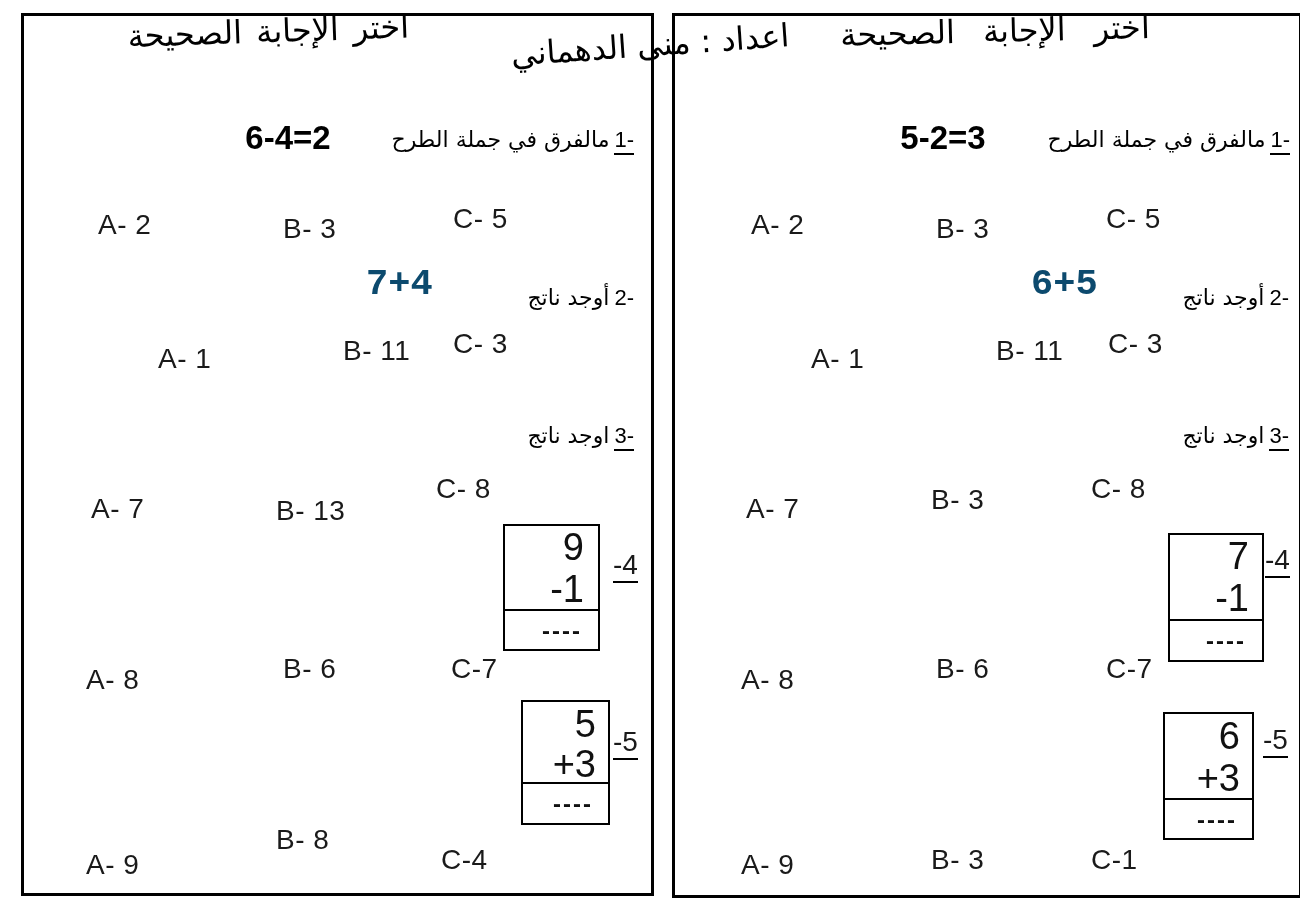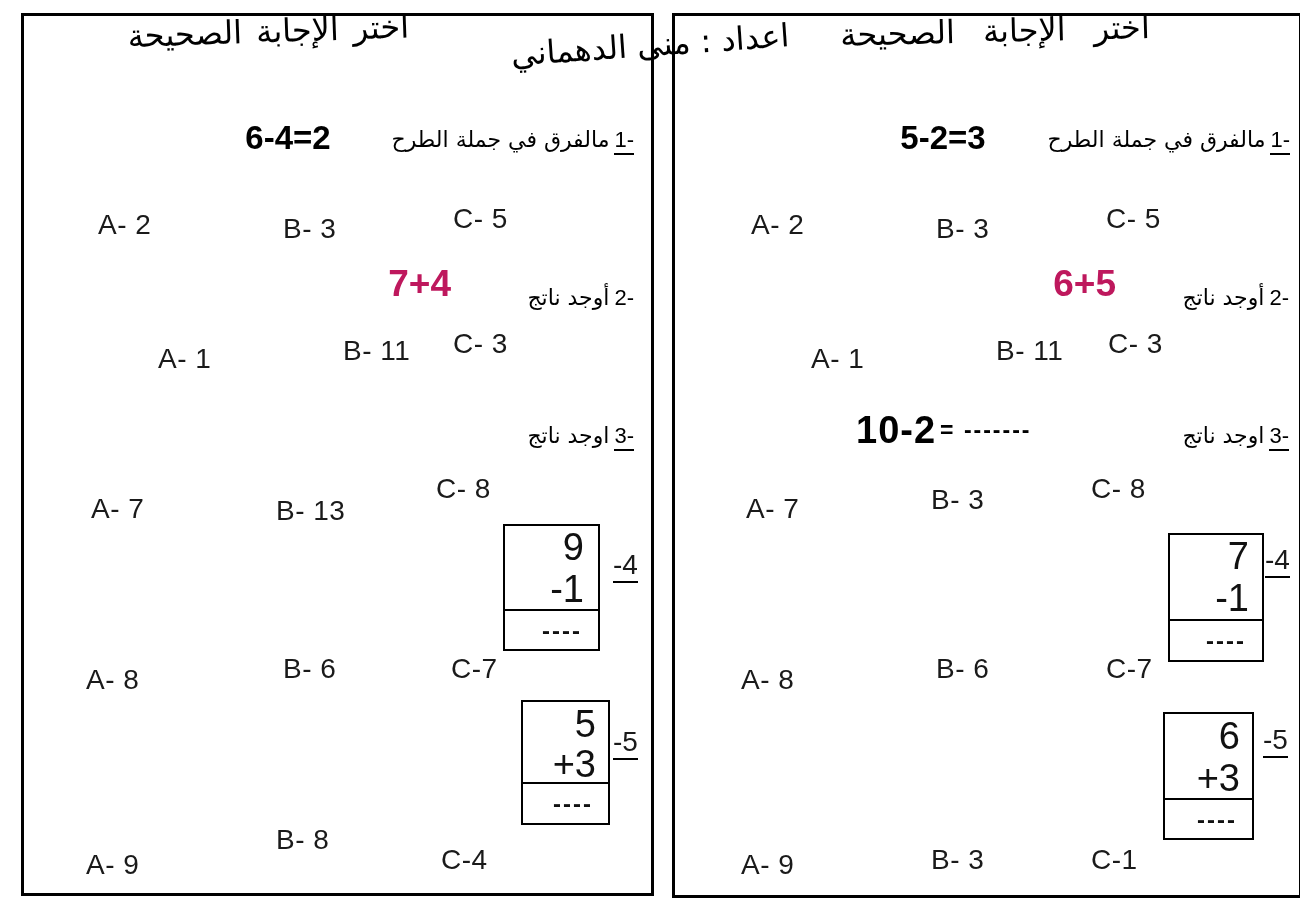--- a/index.html
+++ b/index.html
@@ -8,22 +8,22 @@
   .page{position:absolute;border:3px solid #000;background:transparent;}
   .abs{position:absolute;text-align:right;}
   .ar{font-family:"DejaVu Sans",sans-serif;direction:rtl;}
   .title{font-size:32px;text-align:center;white-space:nowrap;color:#000;}
   .prompt{font-size:22px;white-space:nowrap;text-align:right;color:#000;}
   .qnum{direction:ltr;unicode-bidi:bidi-override;display:inline-block;margin-left:5px;
         font-family:"Liberation Sans",sans-serif;}
   .qnum.u{border-bottom:2px solid #000;}
   .opt{font-size:28px;letter-spacing:.5px;white-space:nowrap;color:#1a1a1a;font-weight:400;}
   .eq{font-weight:bold;font-size:33px;text-align:center;white-space:nowrap;color:#000;}
-  .eq-serif{font-family:Liberation Sans, sans-serif;font-weight:bold;font-size:37px;
-            text-align:right;white-space:nowrap;color:#be185d;}
+  .eq-serif{font-family:Liberation Mono, monospace;font-weight:bold;font-size:37px;
+            text-align:left;white-space:nowrap;color:#0c4a6e;}
   .eq3{white-space:nowrap;}
   .eq3b{font-weight:bold;font-size:38px;letter-spacing:1px;color:#000;}
   .eq3t{font-size:23px;letter-spacing:2px;position:relative;top:-5px;margin-left:4px;
         font-weight:600;color:#000;}
   .vbox{position:absolute;border:2.5px solid #000;background:#fff;}
   .vnum{position:absolute;font-size:38px;color:#111;white-space:nowrap;}
   .vline{position:absolute;left:0;right:0;border-top:2.5px solid #000;}
   .vres{position:absolute;font-size:24px;letter-spacing:2px;font-weight:600;color:#111;}
   .qside{position:absolute;font-size:28px;direction:ltr;unicode-bidi:bidi-override;
          border-bottom:2.5px solid #000;color:#1a1a1a;white-space:nowrap;}
@@ -50,23 +50,20 @@
     <div class="abs ar prompt" style="left:494px;top:269px;width:120px">
       <span class="qnum">2-</span><span>أوجد ناتج</span>
     </div>
     <div class="abs eq-serif" style="left:356px;top:247px;width:85px">6+5</div>
     <div class="abs opt" style="left:136px;top:327px">A- 1</div>
     <div class="abs opt" style="left:321px;top:319px">B- 11</div>
     <div class="abs opt" style="left:433px;top:312px">C- 3</div>
 
     <div class="abs ar prompt" style="left:508px;top:407px;width:106px">
       <span class="qnum u">3-</span><span>اوجد ناتج</span>
-    </div>
-    <div class="abs eq3" style="left:181px;top:393px">
-      <span class="eq3b">10-2</span><span class="eq3t">= -------</span>
     </div>
     <div class="abs opt" style="left:71px;top:477px">A- 7</div>
     <div class="abs opt" style="left:256px;top:468px">B- 3</div>
     <div class="abs opt" style="left:416px;top:457px">C- 8</div>
 
     <div class="qside" style="left:590px;top:528px">-4</div>
     <div class="vbox" style="left:493px;top:517px;width:92px;height:125px">
       <div class="vnum" style="right:13px;top:0px">7</div>
       <div class="vnum" style="right:13px;top:42px">-1</div>
       <div class="vline" style="top:84px"></div>

